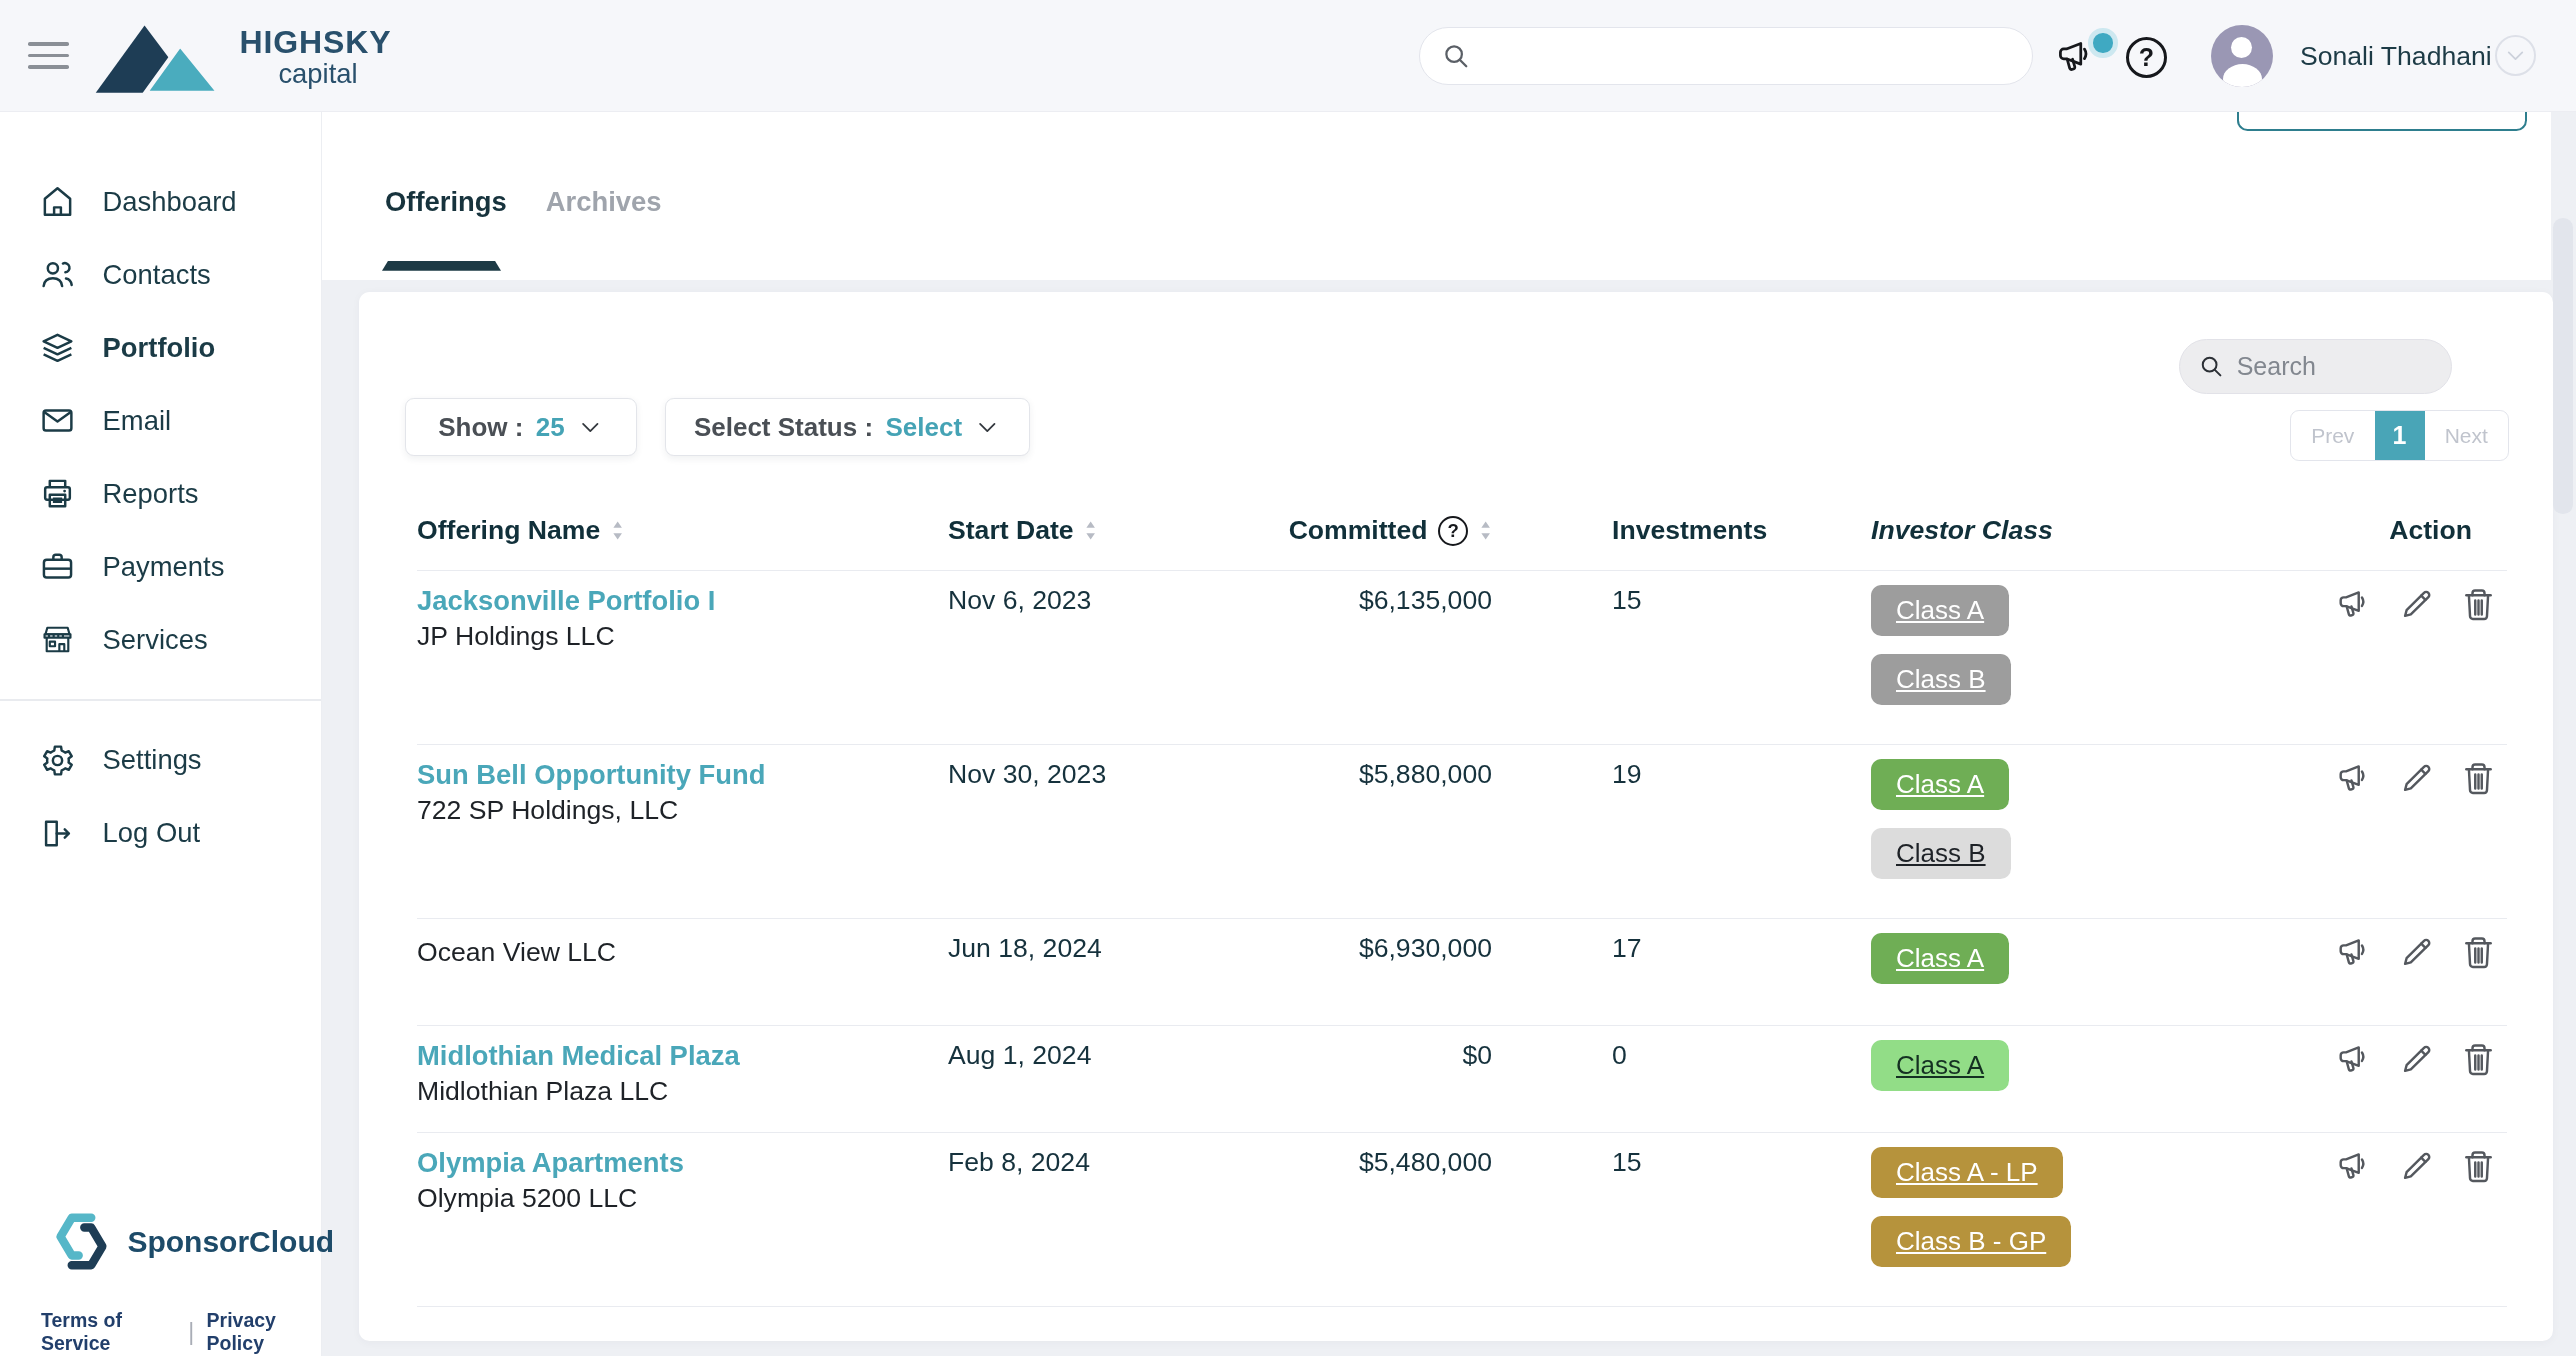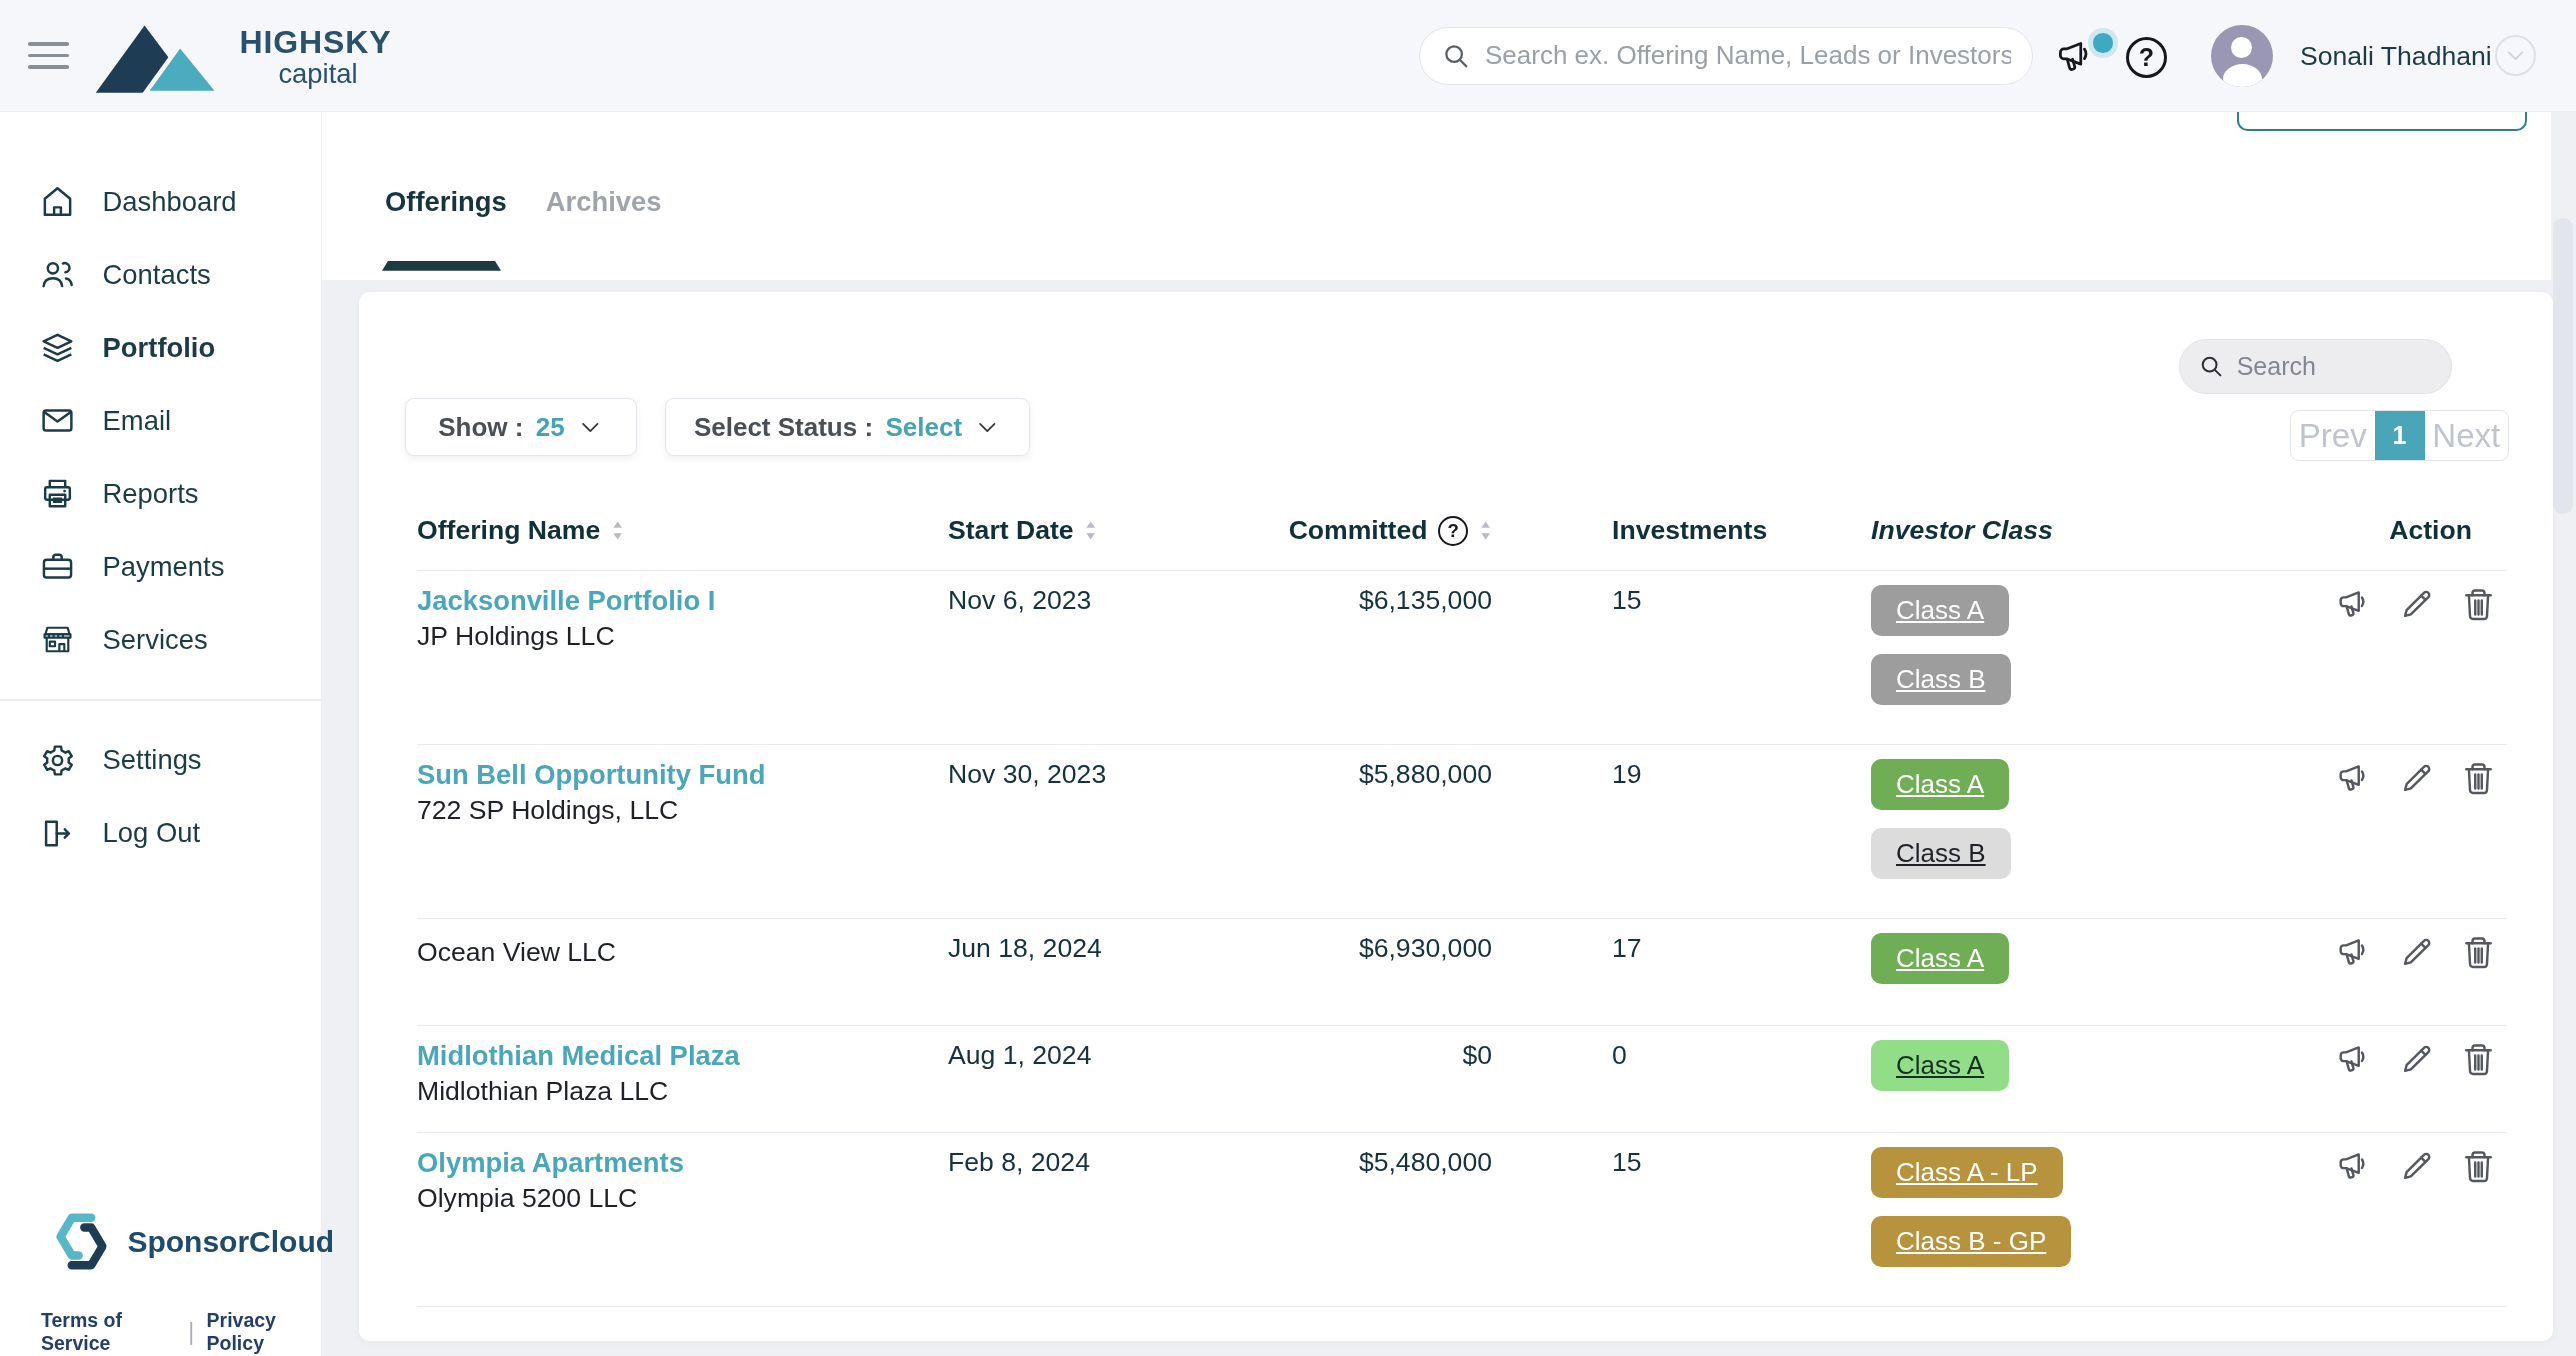--- a/index.html
+++ b/index.html
@@ -62,21 +62,21 @@
   .dd-label { color:#4a4f55; font-weight:600; }
   .dd-value { color:#45a3b5; font-weight:600; }
   .dropdown svg { width:26.6px; height:26.6px; color:#33383e; }
 
   .cardsearch { position:absolute; left:1820px; top:47px; width:273px; height:55px; background:#ededef; border:1.8px solid #e2e2e8; border-radius:28px; display:flex; align-items:center; padding:0 17.7px; gap:12.4px; }
   .cardsearch svg { width:26.6px; height:26.6px; color:#2c3036; flex:0 0 auto; }
   .cardsearch input { border:none; outline:none; background:transparent; font-size:25px; color:#5a5f66; width:100%; font-family:inherit; }
   .cardsearch input::placeholder { color:#82878f; }
 
   .pagination { position:absolute; left:1931px; top:118px; width:219px; height:51px; border:1.8px solid #e3e5ec; border-radius:8.9px; background:#fff; display:flex; overflow:hidden; }
-  .pg-btn { flex:1; display:flex; align-items:center; justify-content:center; font-size:33px; color:#c0c4cd; cursor:pointer; }
+  .pg-btn { flex:1; display:flex; align-items:center; justify-content:center; font-size:21px; color:#c0c4cd; cursor:pointer; }
   .pg-page { width:50px; background:#49a5b7; color:#fff; display:flex; align-items:center; justify-content:center; font-size:25px; font-weight:700; cursor:pointer; }
 
   
   .table { position:absolute; left:58px; right:46px; top:199px; }
   .thead, .trow { display:grid; grid-template-columns:531px 292px 252px 372px 469px 1fr; }
   .thead { height:80px; align-items:center; border-bottom:1.8px solid #e9ebf0; font-size:26.6px; font-weight:700; color:#11303a; }
   .th { display:flex; align-items:center; gap:10.6px; }
   .th-committed { justify-content:flex-end; }
   .th-invest { padding-left:120px; }
   .th-class { padding-left:7px;font-style:italic; }
@@ -127,21 +127,20 @@
       <span class="brand-text" data-interactable="false">
         <div class="brand-line1">HIGHSKY</div>
         <div class="brand-line2">capital</div>
       </span>
     </div>
     <div class="topsearch" data-interactable="false">
       <svg data-interactable="false" viewBox="0 0 24 24" fill="none" stroke="currentColor" stroke-width="1.8" stroke-linecap="round">
           <circle cx="10.5" cy="10.5" r="6.2"></circle>
           <path d="m15.2 15.2 5 5"></path>
         </svg>
-      <input type="text" data-interactable="true" placeholder="Search ex. Offering Name, Leads or Investors" style="">
     </div>
     <div class="announce" data-interactable="true">
       <svg viewBox="0 0 24 24" fill="none" stroke="currentColor" stroke-width="1.5" stroke-linecap="round" stroke-linejoin="round">
           <path d="M14.6 4.6v11.3L6.8 13H5.3a1.8 1.8 0 0 1-1.8-1.8V9.4a1.8 1.8 0 0 1 1.8-1.8h1.5z"></path>
           <path d="m7.2 13.2 1.35 4.9c.14.52.68.83 1.2.68l.9-.26c.53-.15.83-.7.67-1.22l-1.2-4.1"></path>
           <path d="M16.6 7.7a4.8 4.8 0 0 1 0 5.2"></path>
         </svg>
       <span class="announce-dot" data-interactable="false"></span>
     </div>
     <div class="help-circle" data-interactable="true">?</div>

